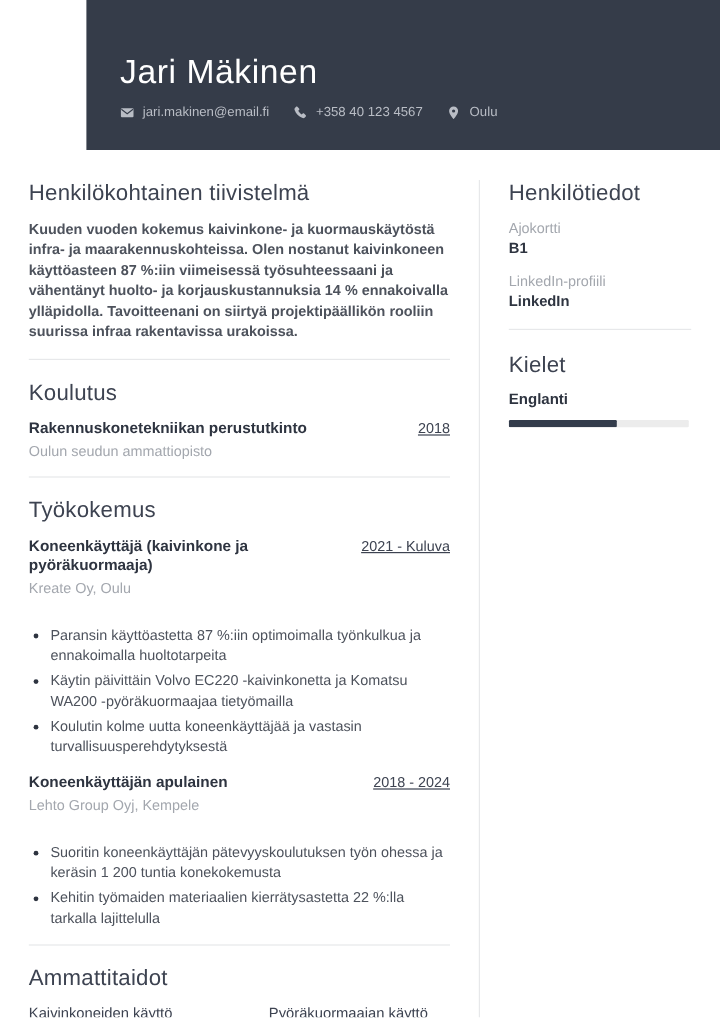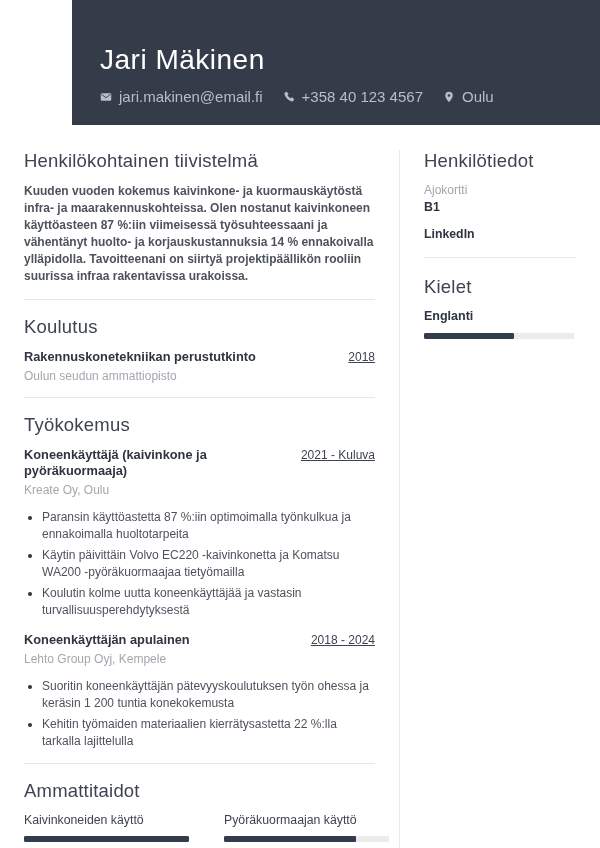--- a/index.html
+++ b/index.html
@@ -10,40 +10,40 @@
   *{margin:0;padding:0;box-sizing:border-box;}
   html,body{background:#fff;}
   body{font-family:"Liberation Sans",sans-serif;}
   .page{position:relative;width:600px;height:848px;background:#fff;overflow:hidden;}
 
   
   .header{margin-left:72px;height:125px;background:var(--header_bg);
           padding:44px 28px 0 28px;}
   .name{color:var(--header_text);font-size:28px;font-weight:500;letter-spacing:.5px;line-height:1.15;}
   .contact-row{display:flex;align-items:center;gap:20px;margin-top:12px;}
-  .contact-item{display:flex;align-items:center;gap:7px;color:var(--header_contact);font-size:15px;}
+  .contact-item{display:flex;align-items:center;gap:7px;color:var(--header_contact);font-size:11px;}
   .cicon{width:12px;height:12px;flex:0 0 auto;display:block;}
 
   
   .content{display:flex;padding:25px 24px 0 24px;}
   .col-left{width:351px;flex:0 0 351px;}
   .col-right{margin-left:24px;border-left:1px solid var(--divider);
              padding-left:24px;flex:1;min-height:672px;}
 
   h2{font-size:18.5px;font-weight:500;color:var(--heading);letter-spacing:.2px;margin-bottom:11px;}
   .hr{border:none;border-top:1px solid var(--divider);margin:14px 0 16px 0;height:0;}
 
   .para{font-size:12px;line-height:1.42;color:var(--body);font-weight:bold;}
 
   .entry-head{display:flex;justify-content:space-between;align-items:flex-start;}
   .entry-title{font-size:12.8px;font-weight:700;color:var(--title);line-height:1.3;max-width:250px;}
   .entry-date{font-size:12px;color:var(--heading);white-space:nowrap;padding-top:1px;text-decoration:underline;}
   .entry-sub{font-size:12px;color:var(--muted);margin-top:3px;}
 
-  ul.bullets{margin:12px 0 14px 0;padding-left:18px;}
+  ul.bullets{margin:24px 0 14px 0;padding-left:18px;}
   ul.bullets li{font-size:12px;line-height:1.38;color:var(--body);margin-bottom:5px;}
   ul.bullets li::marker{color:var(--title);}
 
   
   .skills-grid{display:grid;grid-template-columns:165px 165px;column-gap:21px;row-gap:17px;margin-bottom:14px;gap:35px;}
   .skill-label{font-size:12.3px;color:var(--heading);margin-bottom:9px;}
   .bar-track{height:6px;background:var(--bar_track);border-radius:1px;overflow:hidden;}
   .bar-fill{height:100%;background:var(--bar_fill);border-radius:1px;}
 
   
@@ -170,20 +170,21 @@
 
       <section>
         <h2>Henkilötiedot</h2>
 
         <div class="field">
           <div class="field-label">Ajokortti</div>
           <div class="field-value">B1</div>
         </div>
 
         <div class="field">
+          <div class="field-label">LinkedIn-profiili</div>
           <div class="field-value">LinkedIn</div>
         </div>
       </section>
 
       <hr class="side-hr">
 
       <section>
         <h2>Kielet</h2>
         <div>
           <div class="lang-label">Englanti</div>

